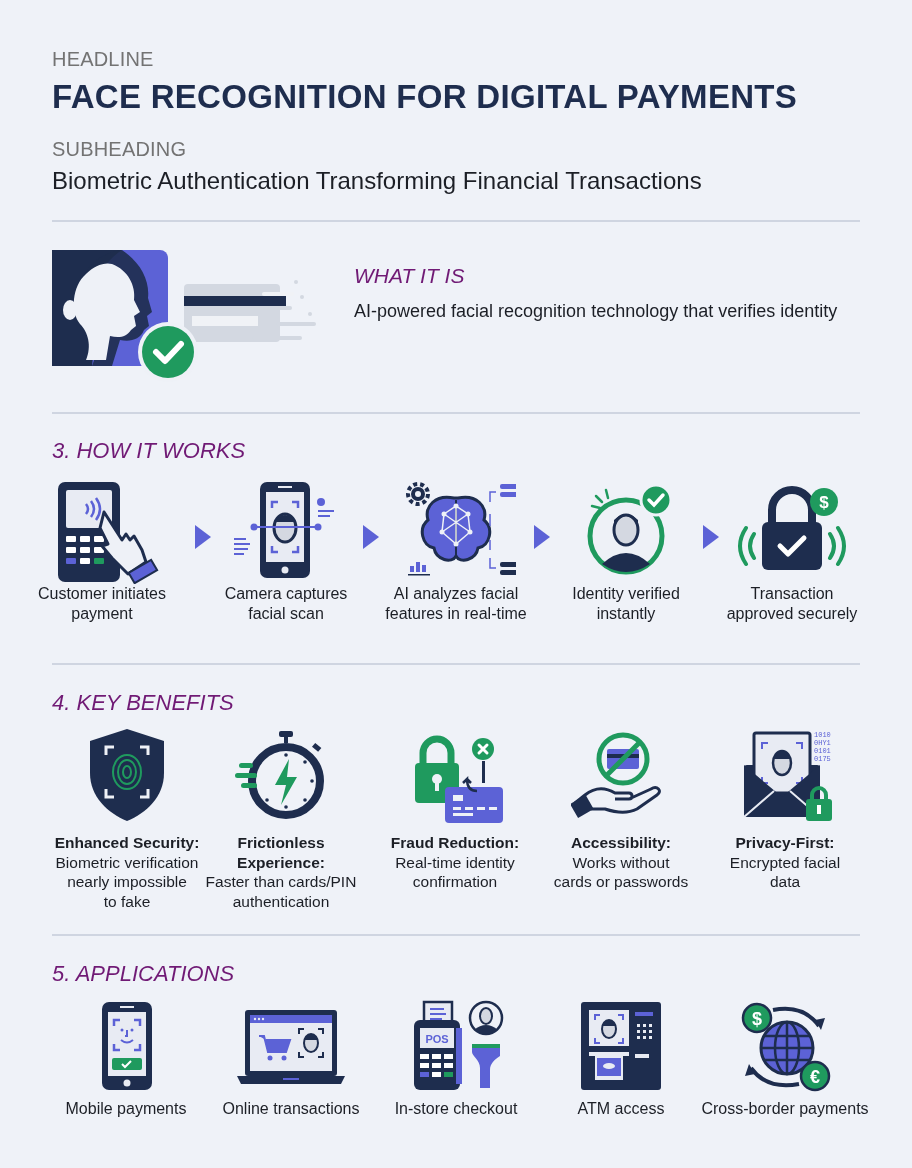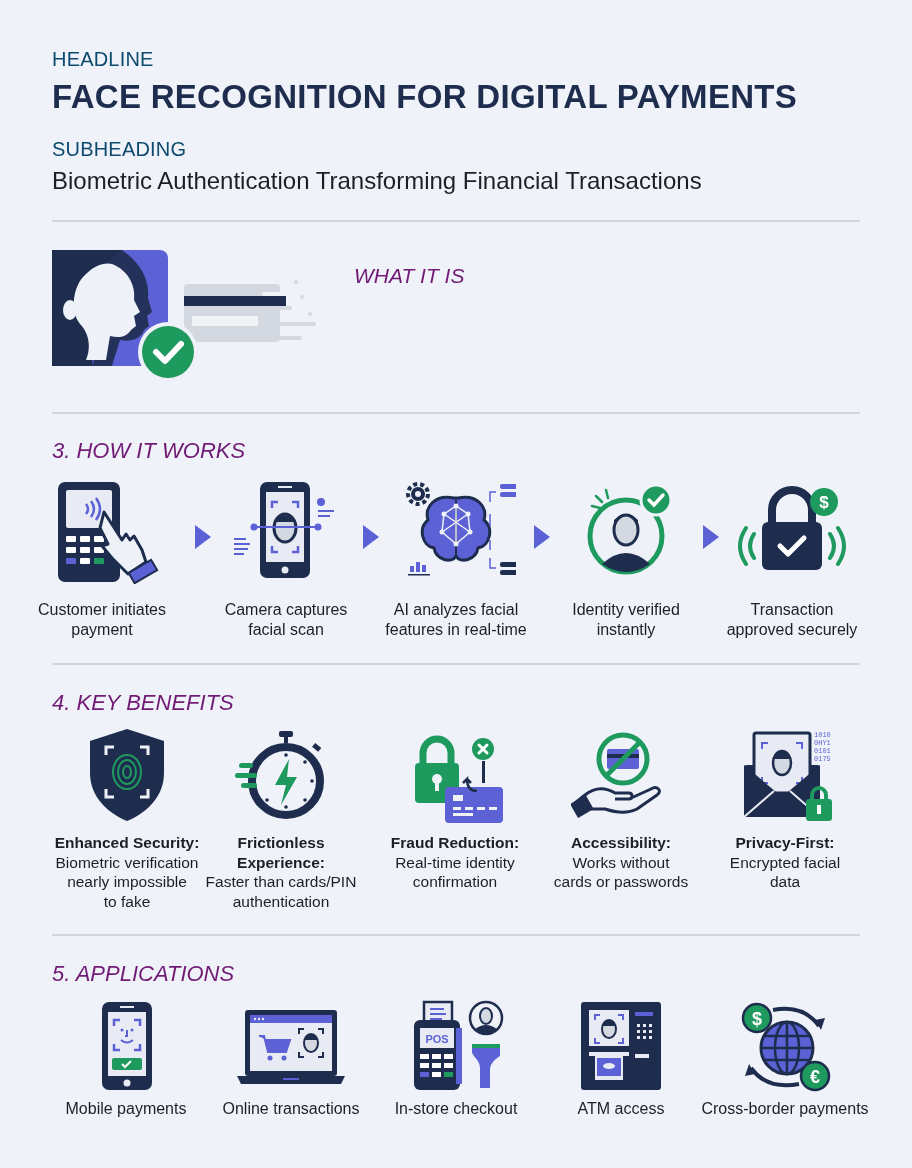--- a/index.html
+++ b/index.html
@@ -1,26 +1,26 @@
 <!DOCTYPE html>
 <html><head>
 <meta charset="utf-8">
 <style>
   * { box-sizing: border-box; margin: 0; padding: 0; }
   html, body { width: 912px; height: 1168px; background: #eff2f8; overflow: hidden; }
   body { font-family: "Liberation Sans", "DejaVu Sans", sans-serif; color: #1c1f26; position: relative; }
   .abs { position: absolute; }
-  .label-small { font-size: 20px; color: #0c4a6e; letter-spacing: 0.2px; }
+  .label-small { font-size: 20px; color: #737373; letter-spacing: 0.2px; }
   .headline { font-size: 33px; font-weight: bold; color: #1e2d4e; letter-spacing: 0.3px; }
   .subtitle { font-size: 24px; color: #1c1f26; }
   .divider { position: absolute; left: 52px; width: 808px; height: 2px; background: #cfd5e1; }
   .section-title { font-size: 22px; color: #701a75; font-style: italic; }
   .step { position: absolute; width: 160px; text-align: center; }
   .step .icon { height: 110px; display: flex; align-items: center; justify-content: center; }
-  .step .cap { font-size: 16px; line-height: 20px; color: #1c1f26; margin-top: 16px; }
+  .step .cap { font-size: 16px; line-height: 20px; color: #1c1f26; margin-top: 0; }
   .arrow { position: absolute; width: 0; height: 0; border-top: 12px solid transparent; border-bottom: 12px solid transparent; border-left: 16px solid #5c62d6; }
   .benefit { position: absolute; width: 170px; text-align: center; font-size: 15.5px; line-height: 19.5px; }
   .benefit b { font-weight: bold; display: block; }
   .app { position: absolute; width: 170px; text-align: center; }
   .app .cap { font-size: 16px; color: #1c1f26; margin-top: 6px; }
 </style>
 </head>
 <body>
 
 <div class="abs label-small" style="left:52px;top:48px;">HEADLINE</div>
@@ -46,20 +46,21 @@
     <circle cx="250" cy="47" r="2" fill="#d3d8e1"></circle>
     <circle cx="258" cy="64" r="2" fill="#d3d8e1"></circle>
     <circle cx="244" cy="32" r="2" fill="#d3d8e1"></circle>
     <circle cx="116" cy="102" r="30" fill="#eef1f7"></circle>
     <circle cx="116" cy="102" r="26" fill="#1f9a5e"></circle>
     <path d="M104 102 L113 111 L129 94" stroke="#fff" stroke-width="6" fill="none" stroke-linecap="round" stroke-linejoin="round"></path>
   </svg>
 </div>
 <div class="abs section-title" style="left:354px;top:264px;font-size:21px;">WHAT IT IS</div>
 <div class="abs" style="left:354px;top:300px;font-size:18px;line-height:23px;color:#1c1f26;">
+  <div>AI-powered facial recognition technology that verifies identity</div>
 </div>
 <div class="divider" style="top:412px;"></div>
 
 <div class="abs section-title" style="left:52px;top:438px;">3. HOW IT WORKS</div>
 
 <div class="step" style="left:22px;top:474px;">
   <div class="icon">
     <svg width="120" height="110" viewBox="0 0 120 110">
       <rect x="16" y="8" width="62" height="100" rx="7" fill="#1e2d4e"></rect>
       <rect x="24" y="16" width="46" height="38" rx="2" fill="#e8ebf3"></rect>

